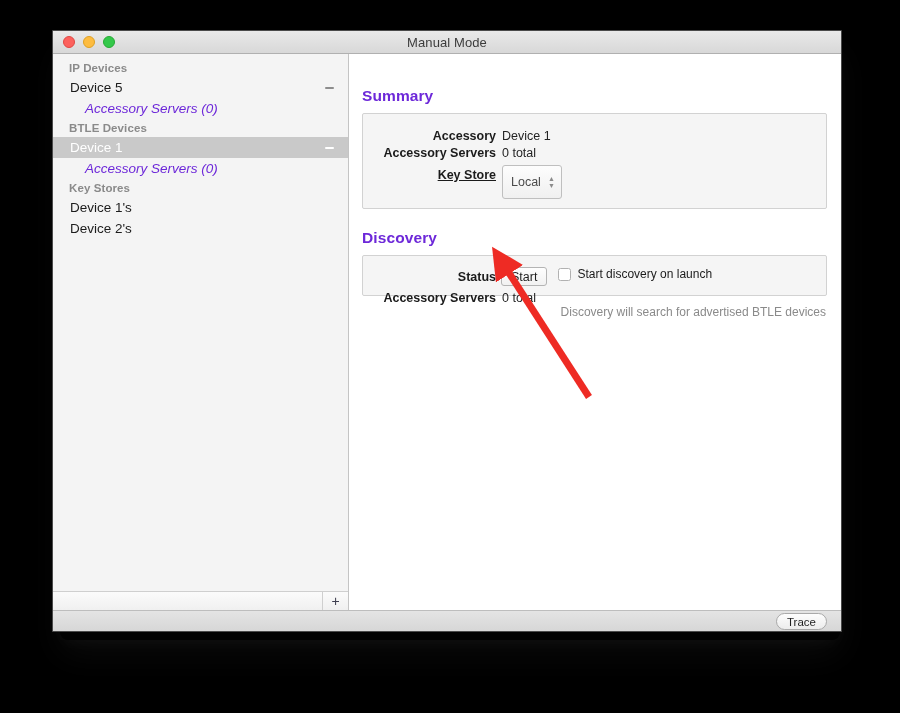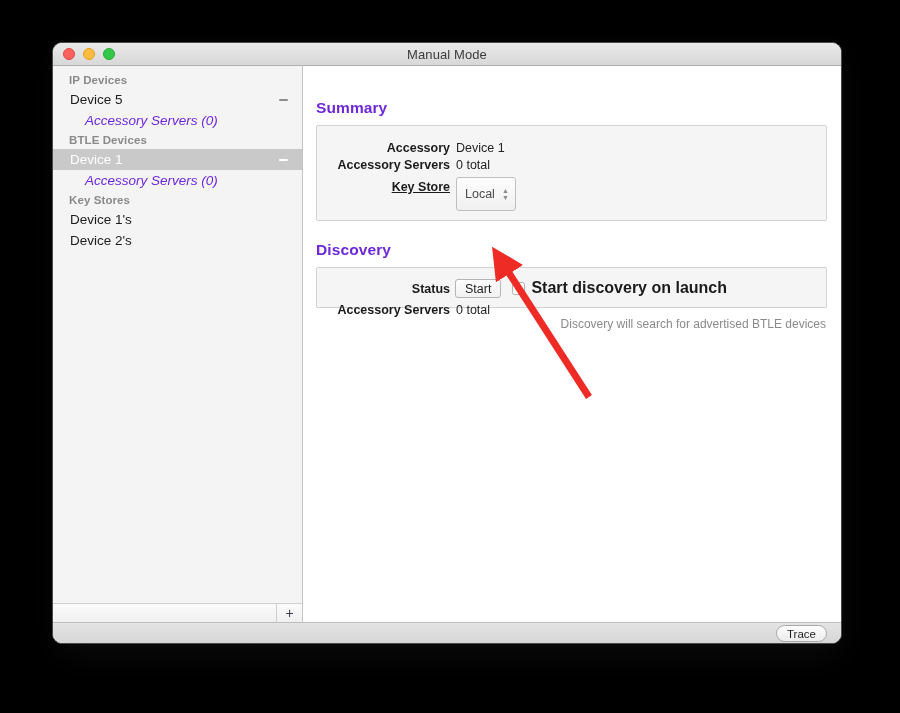--- a/index.html
+++ b/index.html
@@ -32,25 +32,24 @@
     pointer-events: none;
   }
 
   
   .window {
     position: absolute;
     left: 52px;
     top: 30px;
     width: 790px;
     height: 602px;
-    border-radius: 10px;
+    border-radius: 1px;
     background: #ffffff;
     overflow: hidden;
     border: 1px solid #4a4a4a;
-    margin-top: 12px;
   }
 
   
   .titlebar {
     position: relative;
     height: 23px;
     background: linear-gradient(to bottom, #e9e9e9 0%, #d8d8d8 100%);
     border-bottom: 1px solid #b0b0b0;
     display: flex;
     align-items: center;
@@ -79,21 +78,21 @@
   }
 
   
   .win-body {
     display: flex;
     height: 556px;
   }
 
   
   .sidebar {
-    width: 250px;
+    width: 296px;
     background: #f4f4f4;
     border-right: 1px solid #c4c4c4;
     display: flex;
     flex-direction: column;
     position: relative;
   }
   .sb-list {
     flex: 1;
     padding-top: 5px;
     overflow: hidden;
@@ -244,21 +243,21 @@
     align-items: center;
     margin-left: 11px;
     gap: 6px;
   }
   .checkbox {
     width: 13px; height: 13px;
     background: #ffffff;
     border: 1px solid #b1b1b1;
     border-radius: 2.5px;
   }
-  .checklabel { font-size: 16px; color: #1b1b1b; font-weight: bold; }
+  .checklabel { font-size: 12px; color: #1b1b1b; }
 
   .hint-right {
     text-align: right;
     font-size: 12px;
     color: #8a8a8a;
     margin-top: 9px;
     padding-right: 1px;
   }
 
   

